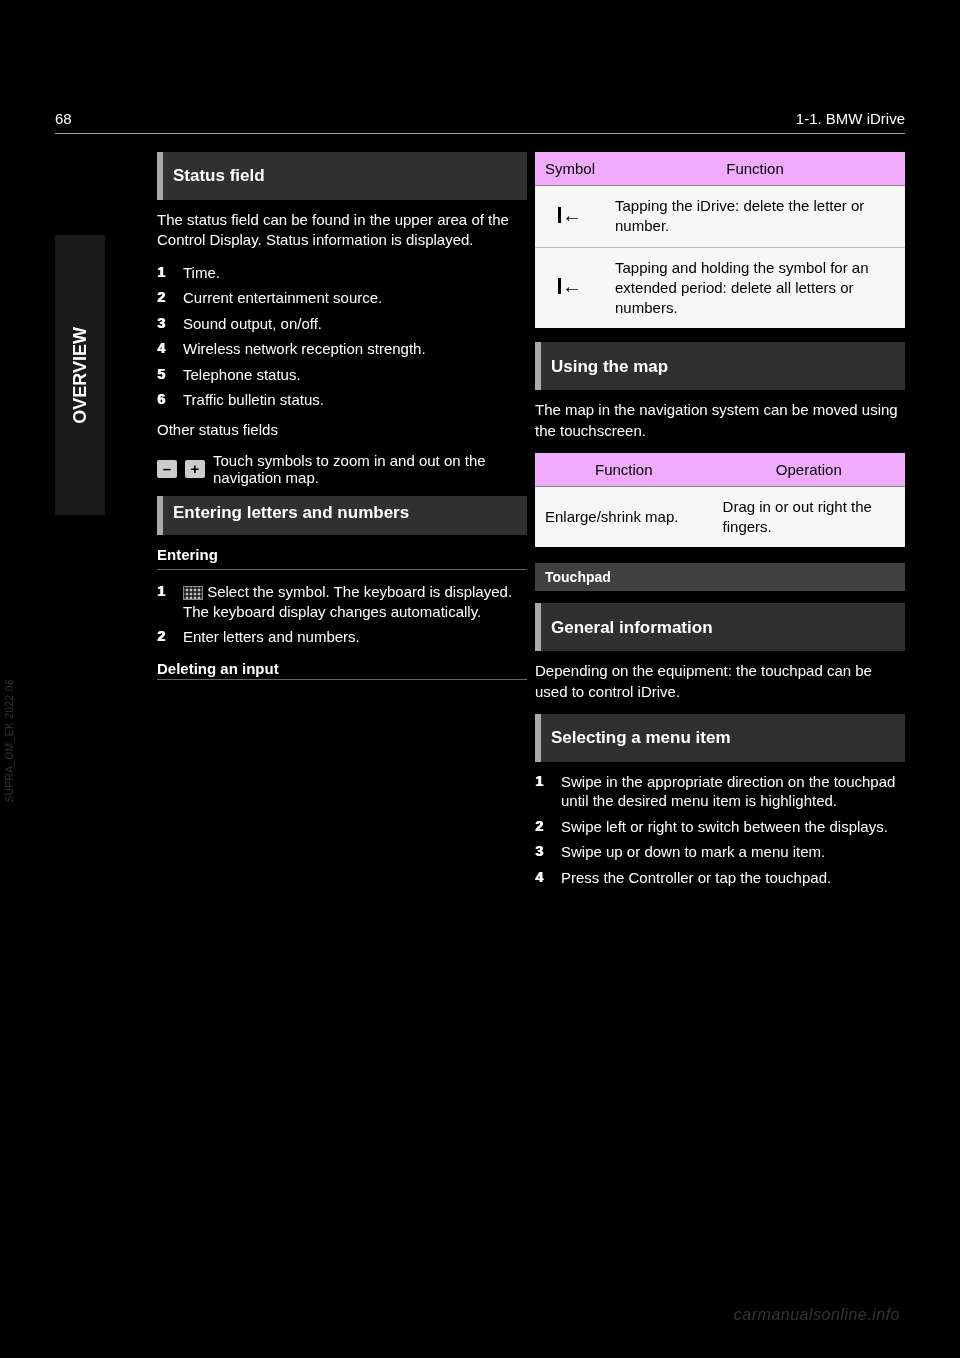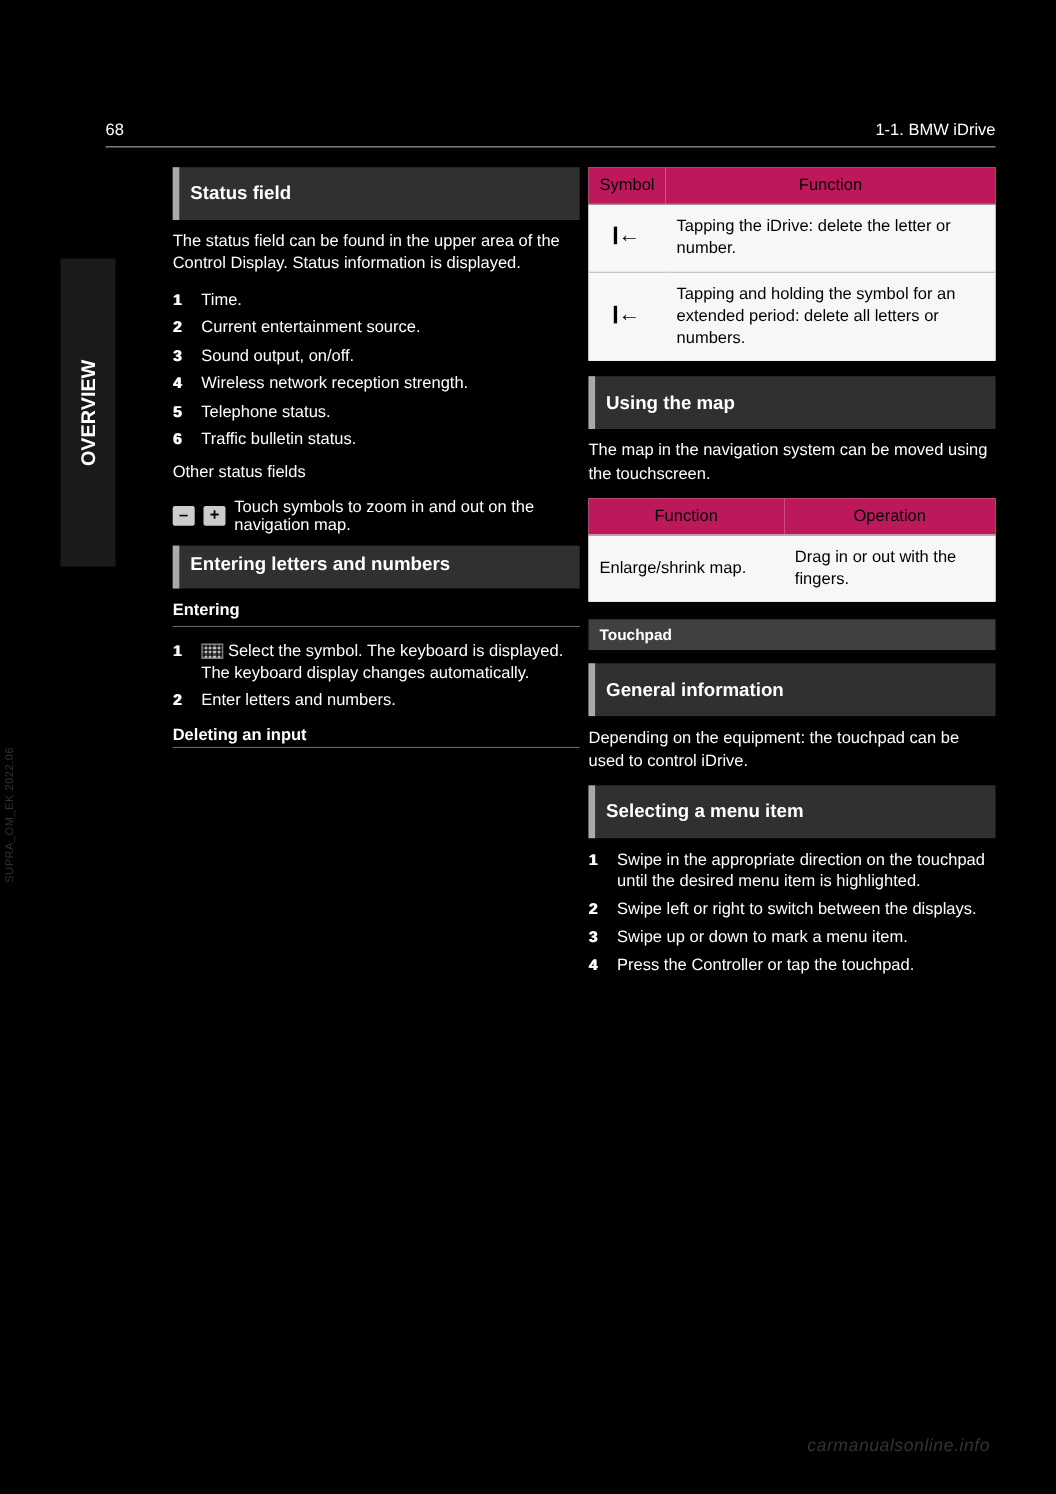--- a/index.html
+++ b/index.html
@@ -15,21 +15,20 @@
   .page {
     padding: 110px 55px 0 55px;
   }
   .header {
     display: flex;
     justify-content: space-between;
     border-bottom: 1px solid #aaa;
     padding-bottom: 6px;
     margin-bottom: 18px;
     font-size: 15px;
-    margin-left: 41px;
   }
   .side-tab {
     position: absolute;
     top: 235px;
     left: 55px;
     width: 50px;
     height: 280px;
     background: #1a1a1a;
     display: flex;
     align-items: center;
@@ -92,21 +91,21 @@
     border-radius:2px;
   }
   .tbl {
     width: 100%;
     border-collapse: collapse;
     background: #fff;
     color: #000;
     margin-bottom: 14px;
   }
   .tbl th {
-    background: #be185d;
+    background: #f0abfc;
     font-weight: normal;
     padding: 8px 10px;
     border-bottom: 1px solid #888;
   }
   .tbl td {
     background: #f7f7f7;
     padding: 10px 10px;
     vertical-align: middle;
     border-top: 1px solid #bbb;
     line-height: 1.35;
@@ -239,21 +238,21 @@
       <table class="tbl">
         <thead>
           <tr>
             <th class="func-col">Function</th>
             <th>Operation</th>
           </tr>
         </thead>
         <tbody>
           <tr>
             <td>Enlarge/shrink map.</td>
-            <td>Drag in or out with the fingers.</td>
+            <td>Drag in or out right the fingers.</td>
           </tr>
         </tbody>
       </table>
 
       <div class="sub-title">Touchpad</div>
 
       <div class="sec-header tall">General information</div>
       <p class="plain">Depending on the equipment: the touchpad can be used to control iDrive.</p>
 
       <div class="sec-header tall">Selecting a menu item</div>

